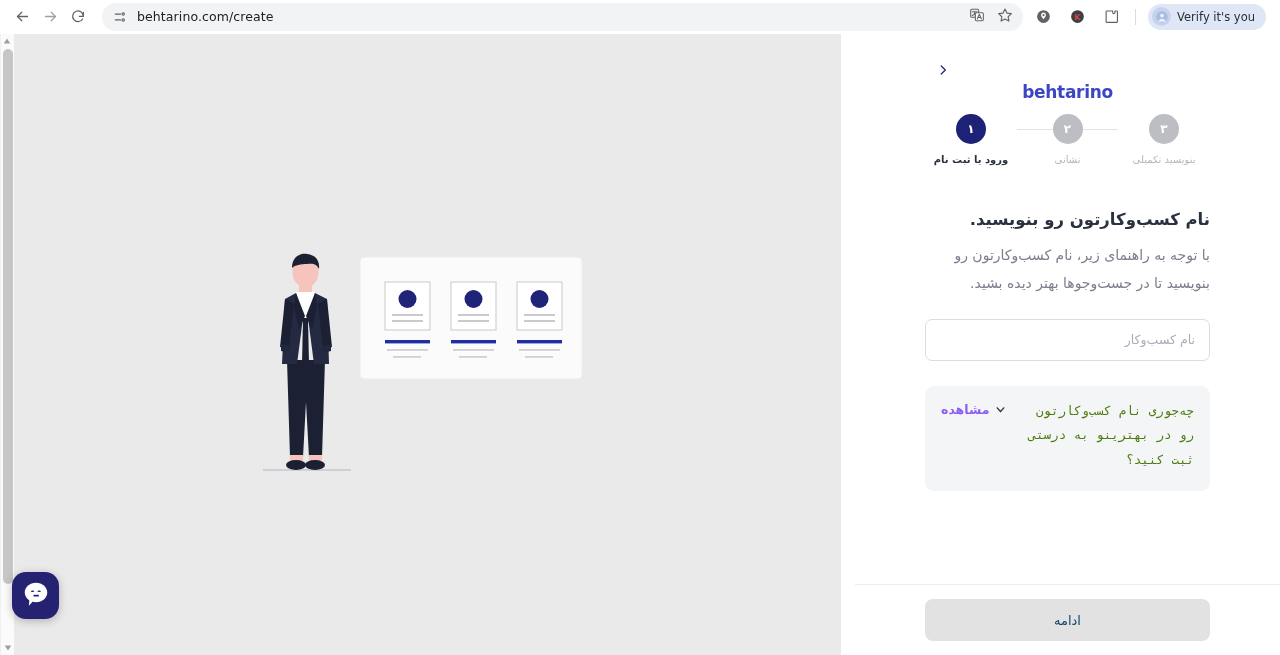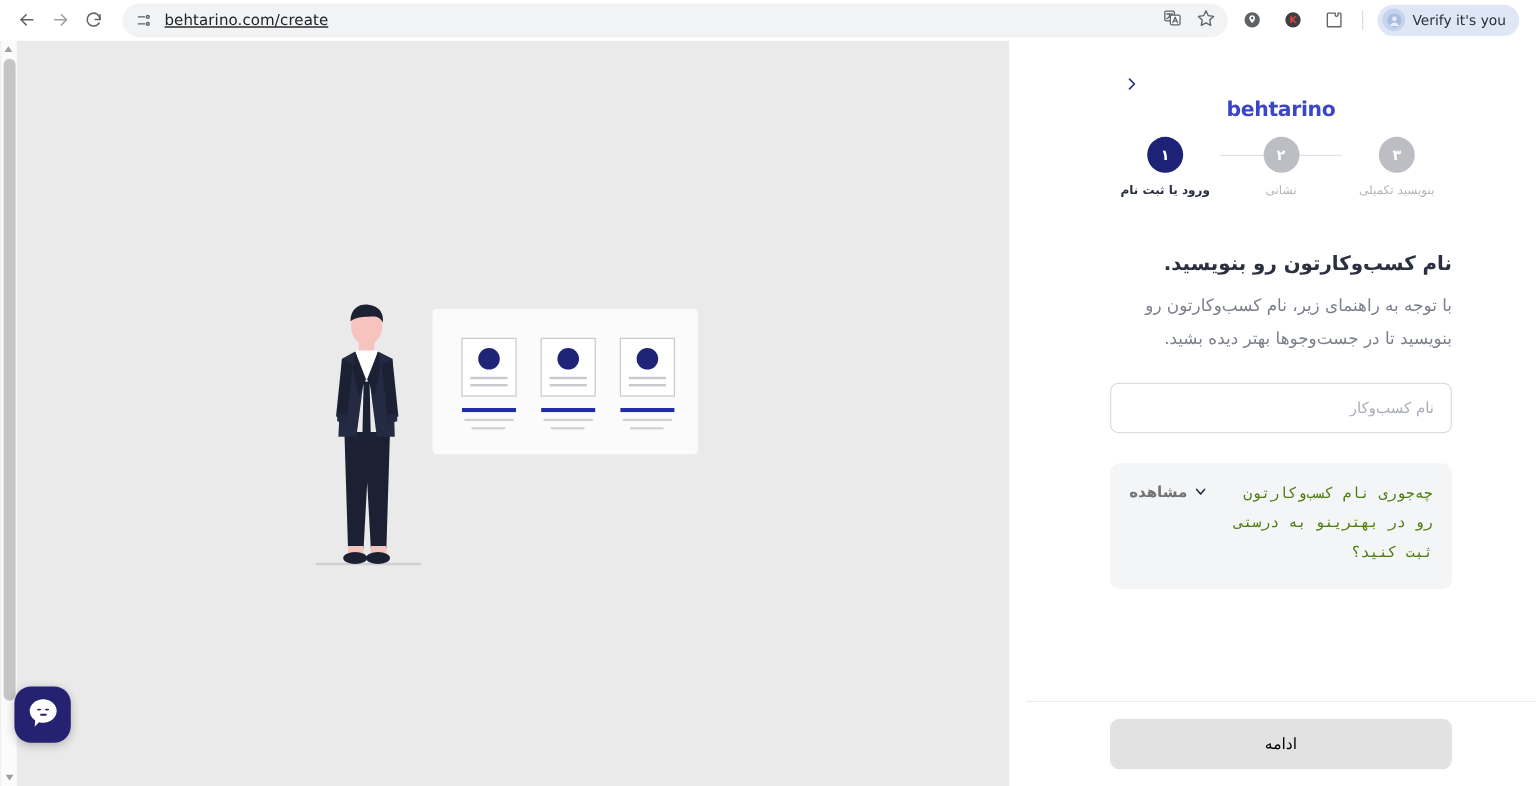--- a/index.html
+++ b/index.html
@@ -46,21 +46,20 @@
   .omnibox {
     flex: 1 1 auto;
     height: 28px;
     margin: 0 8px 0 10px;
     background: #f1f3f4;
     border-radius: 14px;
     display: flex;
     align-items: center;
     padding: 0 10px;
     min-width: 0;
-    text-decoration: underline;
   }
   .omnibox .site-icon {
     width: 16px; height: 16px;
     flex: 0 0 auto;
     margin-right: 9px;
     color: #5f6368;
     display:flex; align-items:center; justify-content:center;
   }
   .omnibox .url {
     font-size: 12.5px;
@@ -269,40 +268,40 @@
   }
   .accordion .acc-toggle {
     display: flex;
     align-items: center;
     gap: 5px;
     flex: 0 0 auto;
     padding-top: 2px;
   }
   .accordion .acc-toggle .acc-label {
     font-size: 12.5px;
-    color: #737373;
+    color: #8b5cf6;
     font-weight: 700;
     white-space: nowrap;
   }
   .accordion .acc-toggle .chev { color: #2b3040; display:flex; }
 
   .panel-footer {
     position: absolute;
     bottom: 0; left: 0; right: 0;
     padding: 0 70px 14px 70px;
     border-top: 1px solid #ededf0;
     padding-top: 14px;
   }
   .submit-btn {
     width: 100%;
     height: 42px;
     background: #e2e2e2;
     border: none;
     border-radius: 8px;
-    color: #000000;
+    color: #0c4a6e;
     font-size: 13px;
     font-family: "DejaVu Sans", "Liberation Sans", sans-serif;
     cursor: default;
   }
 
   
   .canvas-area {
     flex: 1 1 auto;
     position: relative;
     background: #eaeaea;

